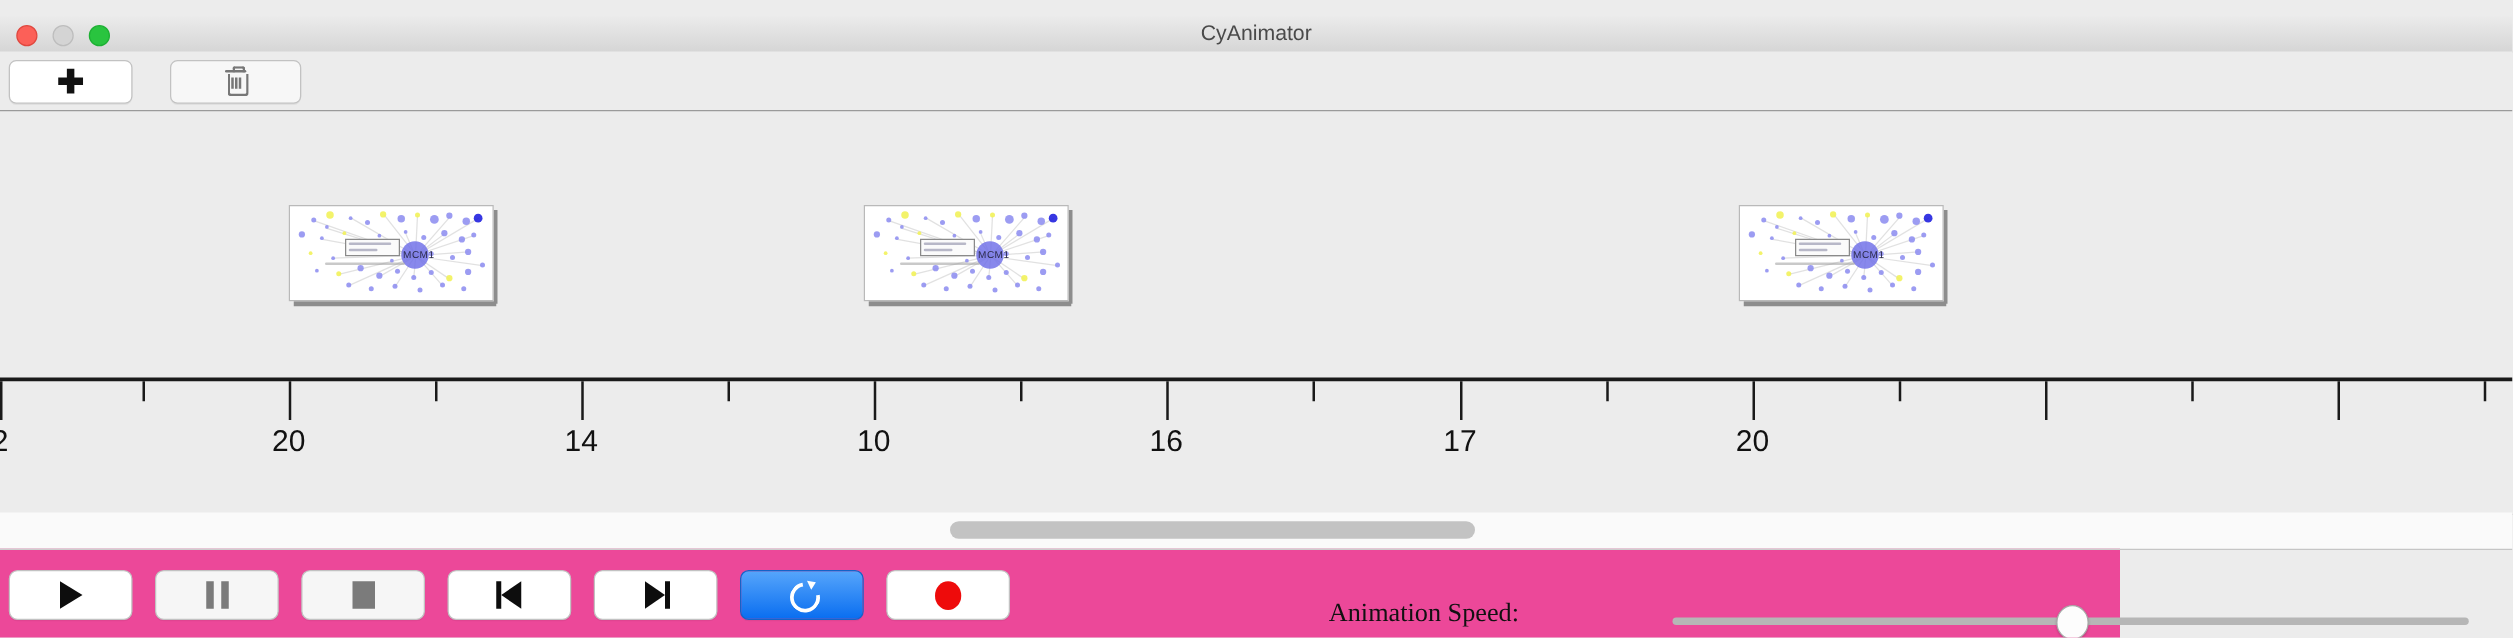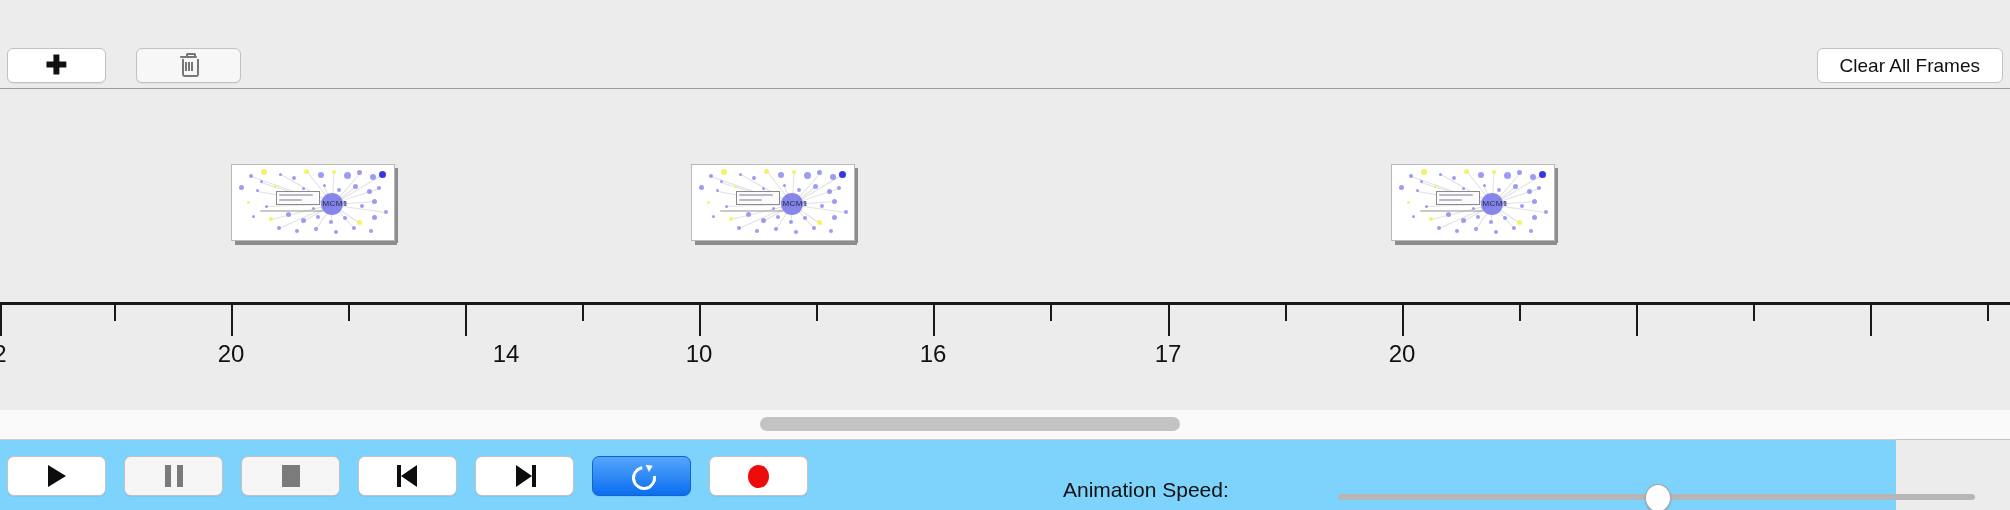--- a/index.html
+++ b/index.html
@@ -81,22 +81,22 @@
   .ticklabel{position:absolute;top:38px;font-size:24px;color:#111;transform:translateX(-50%);}
   .axistitle{position:absolute;top:80px;width:2010px;text-align:center;font-size:21px;color:#111;}
 
   
   .hscroll{position:absolute;left:0;top:410px;width:2010px;height:29px;
     background:#fafafa;border-bottom:1px solid #c5c5c5;}
   .hscroll .thumb{position:absolute;left:760px;top:7px;width:420px;height:14px;
     background:#c3c3c3;border-radius:7px;}
 
   
-  .playbar{position:absolute;left:0;top:439px;width:1896px;height:71px;background:#7dd3fc;
-    border-top:1px solid #cdcdcd;}
+  .playbar{position:absolute;left:0;top:439px;width:1696px;height:71px;background:#ec4899;
+    border-top:1px solid #cdcdcd;font-family:Liberation Serif, serif;}
   .pb-btn{position:absolute;top:16px;height:38px;border:1px solid #c2c2c2;border-radius:7px;
     display:flex;align-items:center;justify-content:center;background:#fff;
     box-shadow:0 1px 0 rgba(0,0,0,.05);}
   .pb-btn.soft{background:#f6f6f6;}
   .pb-btn.on{background:linear-gradient(#56a5fb,#0a6ef0);border:1px solid #1463c8;}
 
   .ic-play{width:0;height:0;border-left:18px solid #0d0d0d;border-top:11px solid transparent;border-bottom:11px solid transparent;}
   .ic-pause{display:flex;gap:6px;}
   .ic-pause i{display:block;width:6px;height:22px;background:#7b7b7b;}
   .ic-stop{width:18px;height:22px;background:#7b7b7b;}
@@ -120,37 +120,42 @@
   .slider{position:absolute;left:1338px;top:54px;width:637px;height:6px;background:#b6b6b6;border-radius:3px;}
   .slider .knob{position:absolute;left:50%;top:-10px;margin-left:-12px;width:24px;height:26px;
     border-radius:50%;background:#fdfdfd;border:1px solid #a8a8a8;box-shadow:0 1px 2px rgba(0,0,0,.2);}
 </style>
 </head>
 <body>
 
 <div id="app">
 
 
+  <div class="titlebar">
+    <div class="lights">
+      <div class="light red"></div>
+      <div class="light yellow"></div>
+      <div class="light green"></div>
+    </div>
+    <div class="wintitle">CyAnimator</div>
+  </div>
 
   <div class="toolbar">
     <div class="tb-btn white btn-add">
       <span class="plus-ico">✚</span>
     </div>
     <div class="tb-btn grayish btn-del">
       <span class="trash-ico">
         <span class="handle"></span>
           <span class="lid"></span>
           <span class="can"></span>
         <span class="bar b1"></span>
           <span class="bar b2"></span>
           <span class="bar b3"></span>
       </span>
-    </div>
-    <div class="btn-clear">
-      <span>Clear All Frames</span>
     </div>
   </div>
 
   <div class="timeline">
 
     <div class="track">
 
     <div class="frame" style="left: 231px; top: 75px; width: 162px; height: 75px;">
           <div class="shadow-b"></div>
           <div class="shadow-r"></div>
@@ -394,21 +399,21 @@
       </div>
 
     <div class="ruler">
       <div class="axis"></div>
 
     <div class="tickmaj" style="left: 0px;"></div>
         <div class="ticklabel" style="left: 0px;">2</div>
         <div class="tickmaj" style="left: 231px;"></div>
         <div class="ticklabel" style="left: 231px;">20</div>
         <div class="tickmaj" style="left: 465px;"></div>
-        <div class="ticklabel" style="left: 465px; margin-left: 41px;">14</div>
+        <div class="ticklabel" style="left: 465px;">14</div>
         <div class="tickmaj" style="left: 699px;"></div>
         <div class="ticklabel" style="left: 699px;">10</div>
         <div class="tickmaj" style="left: 933px;"></div>
         <div class="ticklabel" style="left: 933px;">16</div>
         <div class="tickmaj" style="left: 1168px;"></div>
         <div class="ticklabel" style="left: 1168px;">17</div>
         <div class="tickmaj" style="left: 1402px;"></div>
         <div class="ticklabel" style="left: 1402px;">20</div>
         <div class="tickmin" style="left: 114px;"></div>
         <div class="tickmin" style="left: 348px;"></div>

